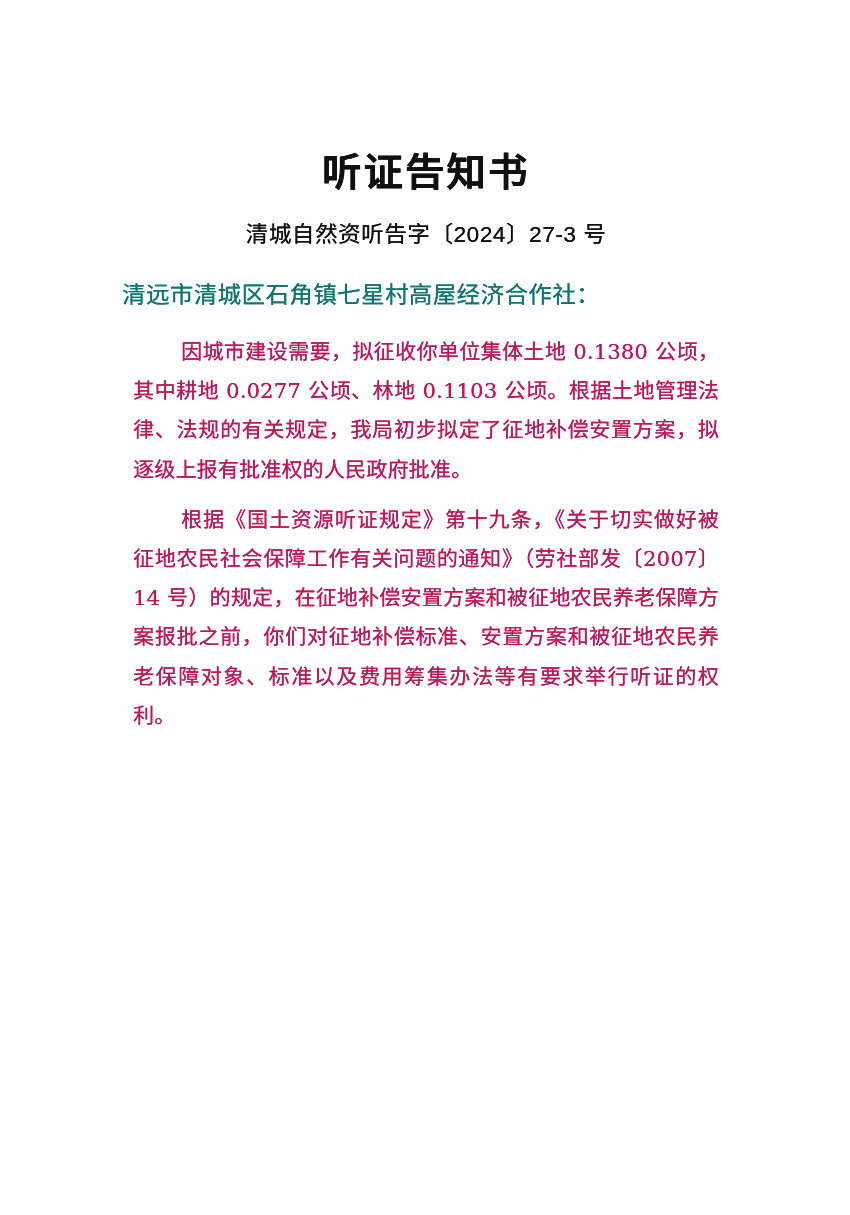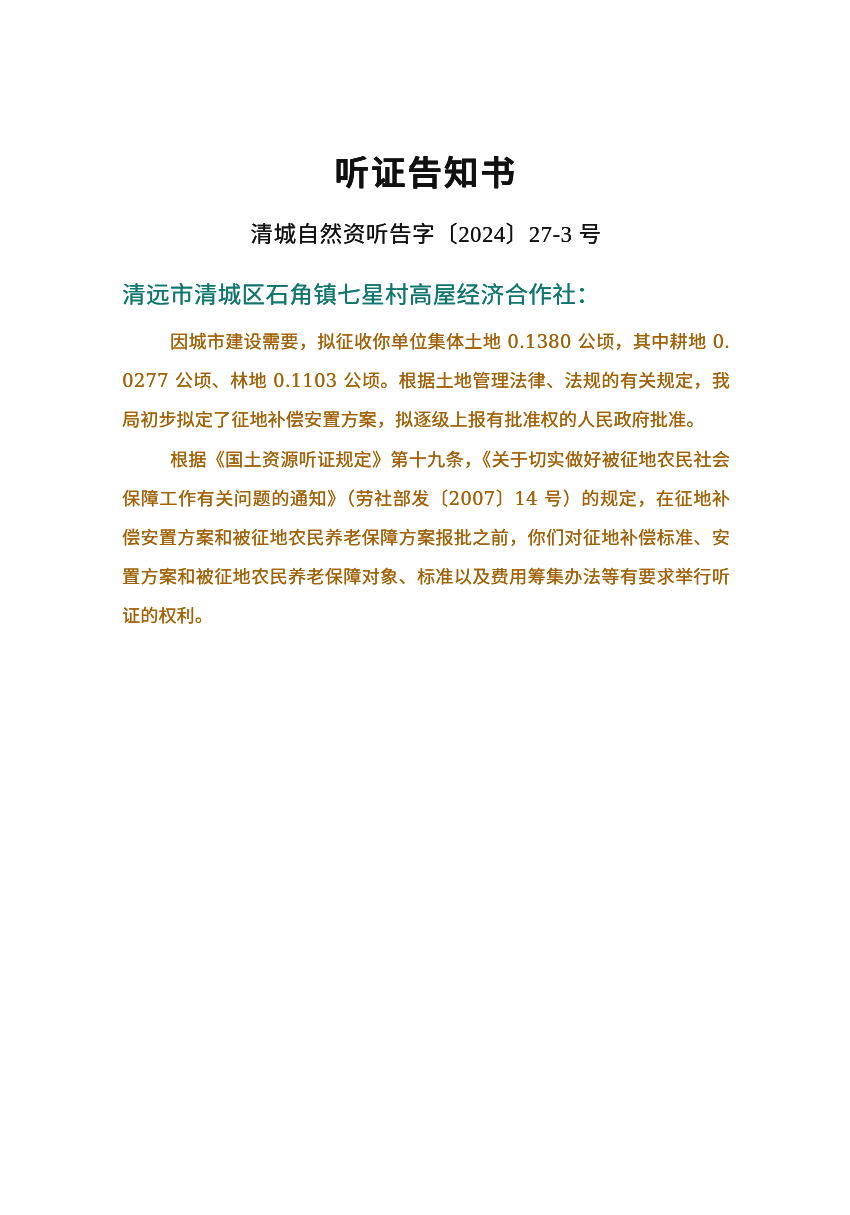--- a/index.html
+++ b/index.html
@@ -29,39 +29,39 @@
   }
 
   .doc-title {
     margin: 0;
     padding: 0;
     position: absolute;
     left: 0;
     top: 152px;
     width: 608px;
     text-align: center;
-    font-size: 34px;
+    font-size: 39px;
     line-height: 42px;
     font-weight: 700;
     letter-spacing: 2.5px;
     font-family: "DejaVu Sans", "Liberation Sans", sans-serif;
     color: #101010;
     text-shadow: 0.35px 0 0 currentColor, -0.35px 0 0 currentColor;
   }
 
   .doc-number {
     position: absolute;
     left: 0;
     top: 218px;
     width: 608px;
     text-align: center;
     font-size: 22.5px;
     line-height: 34px;
     letter-spacing: 0.6px;
-    font-family: Liberation Serif, serif;
+    font-family: Liberation Sans, sans-serif;
     color: #111111;
     text-shadow: 0.25px 0 0 currentColor;
   }
 
   .addressee {
     position: absolute;
     left: 0;
     top: 277px;
     width: 608px;
     text-align: left;
@@ -73,30 +73,30 @@
   }
 
   .paragraphs {
     position: absolute;
     left: 0;
     top: 322px;
     width: 608px;
   }
 
   p.para {
-    margin: 0;
+    margin: 11px;
     padding: 0;
     text-indent: 48px;
-    font-size: 18px;
+    font-size: 21px;
     line-height: 39.2px;
     letter-spacing: 0.2px;
     text-align: justify;
     text-justify: inter-character;
     text-align-last: left;
-    color: #a16207;
+    color: #be185d;
     text-shadow: 0.25px 0 0 currentColor;
     word-break: break-all;
   }
 </style>
 </head>
 <body>
 
 <div class="page">
 
   <div class="doc-body">

